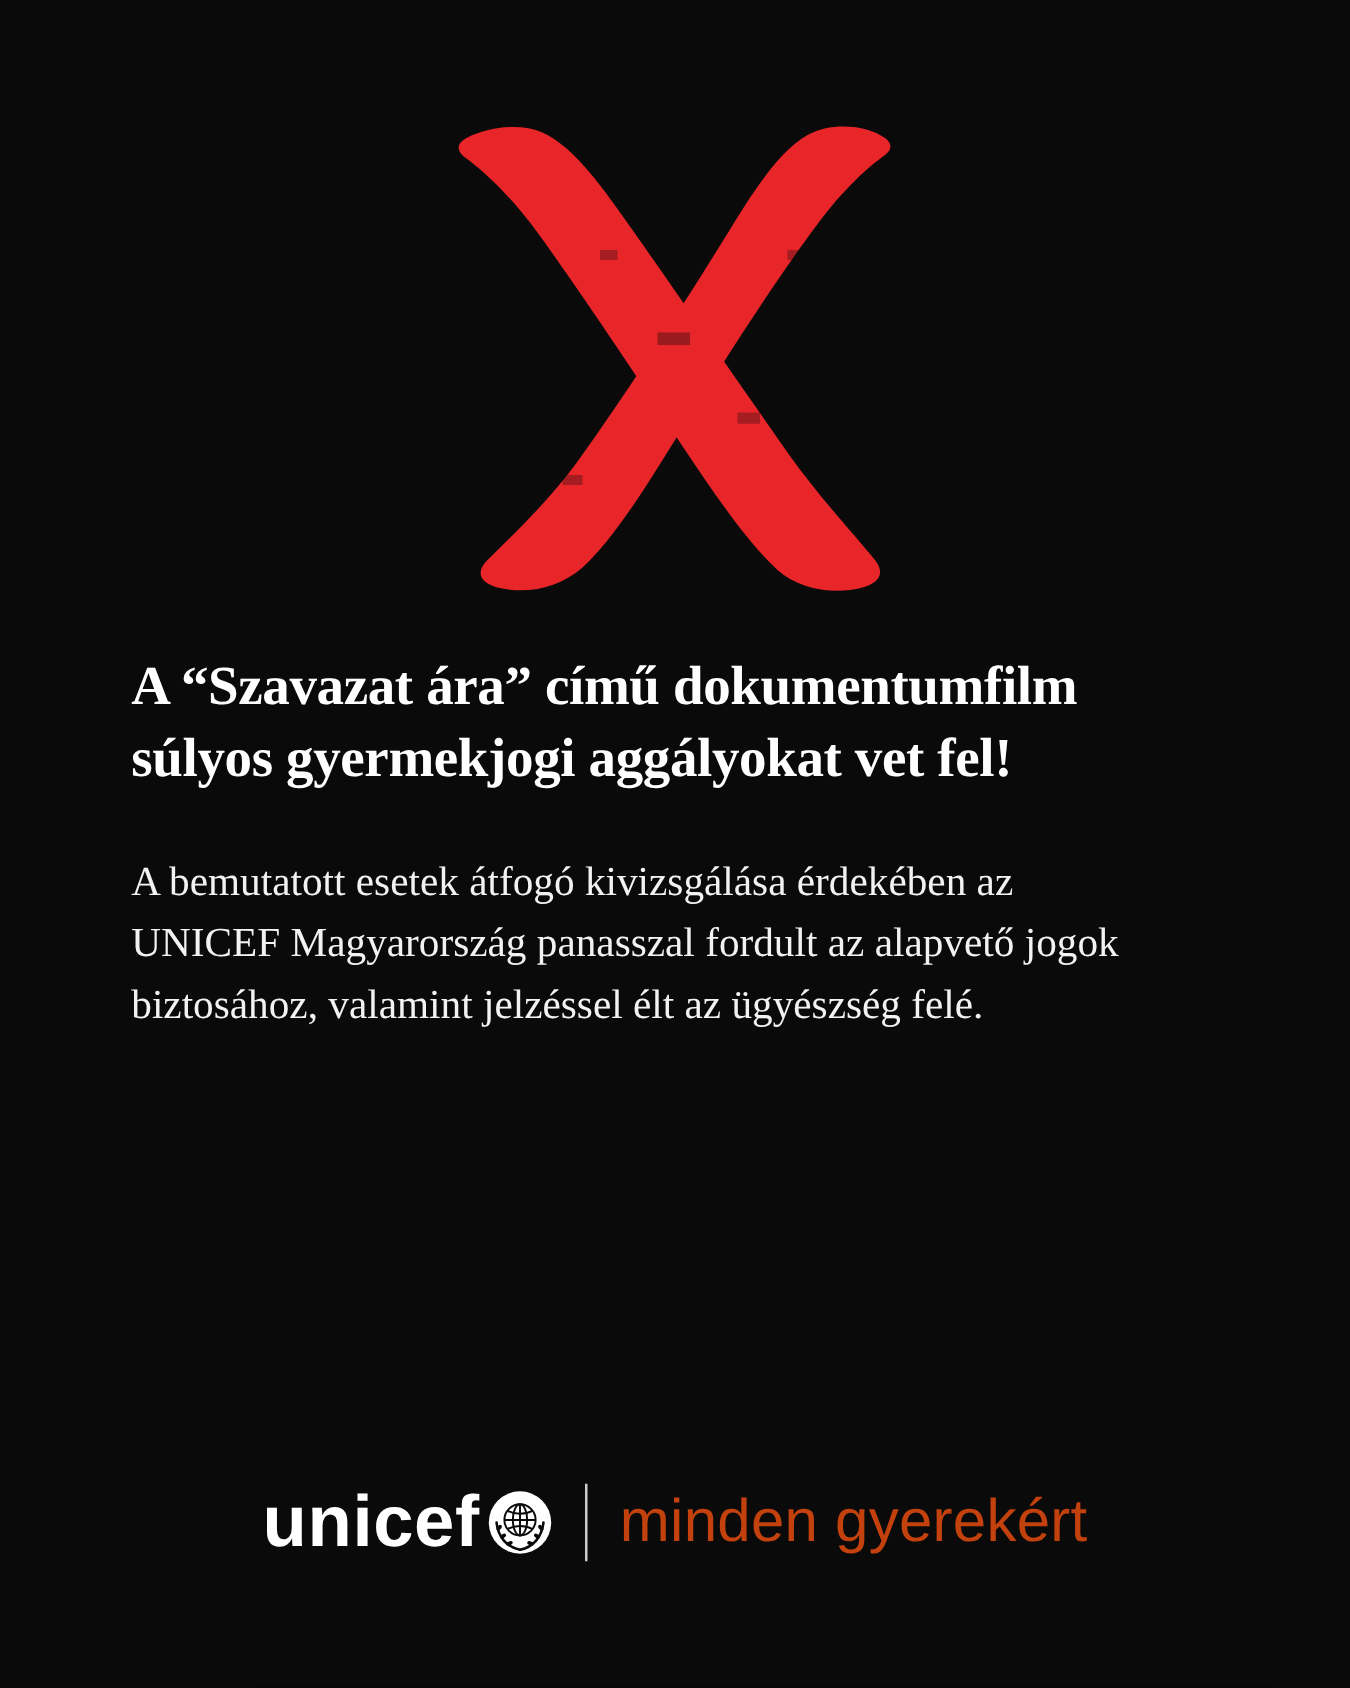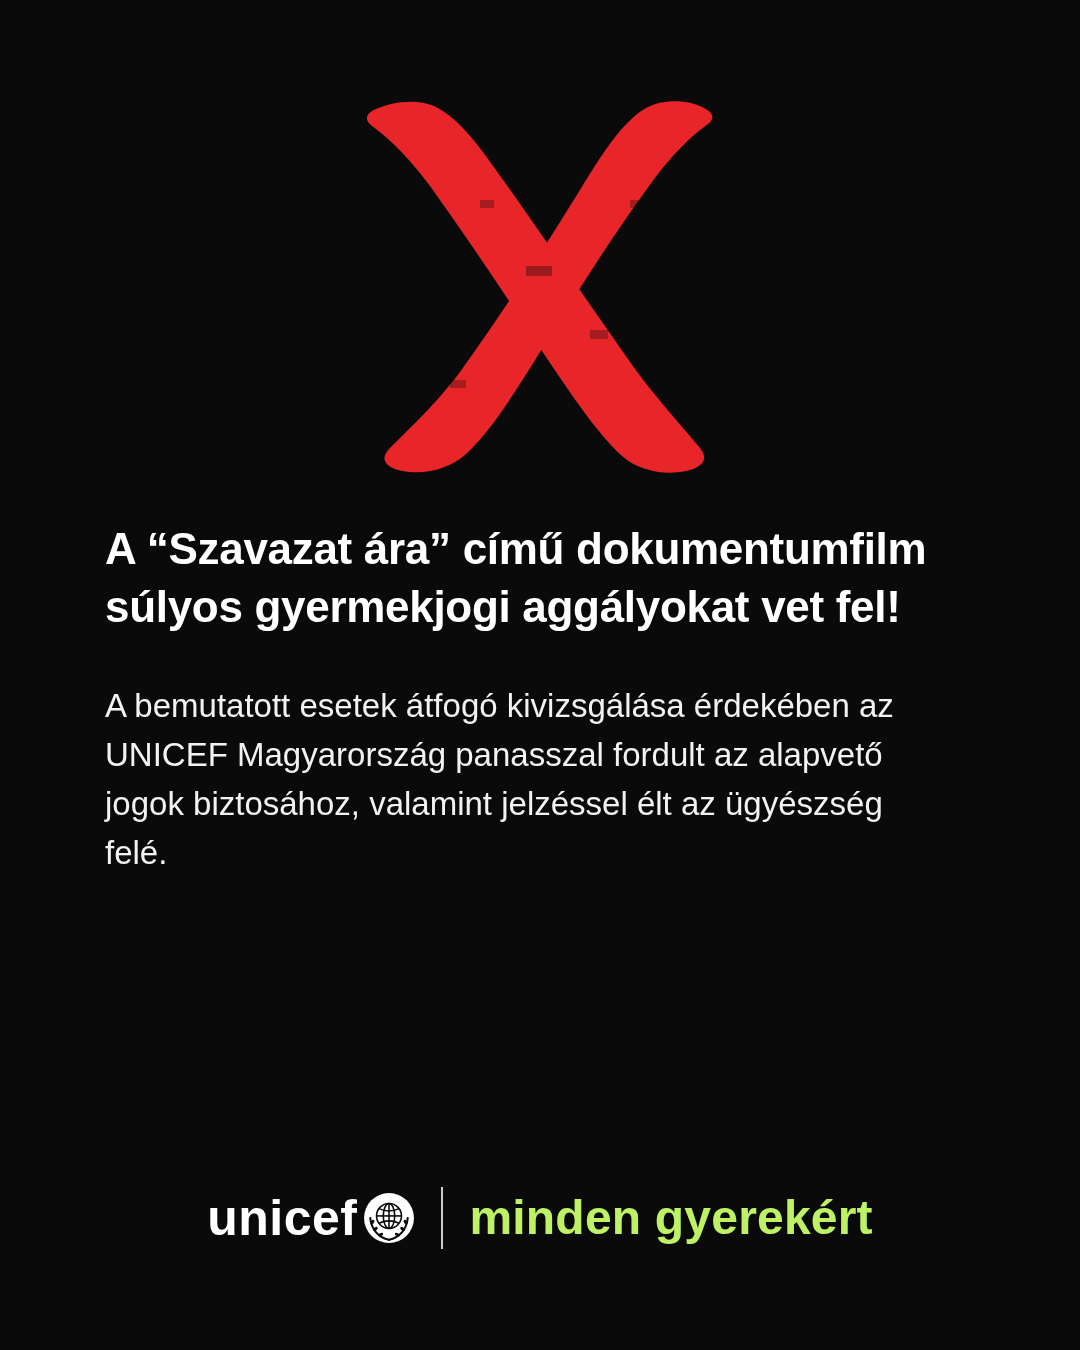--- a/index.html
+++ b/index.html
@@ -37,20 +37,21 @@
     width: 420px;
     height: 400px;
     display: block;
   }
 
   
   .text-area {
     padding: 0 105px;
     box-sizing: border-box;
     flex: 1;
+    font-family: Liberation Serif, serif;
   }
   .headline {
     font-size: 44px;
     line-height: 1.32;
     font-weight: bold;
     letter-spacing: -0.3px;
     margin: 0;
     color: #ffffff;
     max-width: 880px;
   }
@@ -71,42 +72,42 @@
     justify-content: center;
     gap: 0;
     padding-bottom: 50px;
     box-sizing: border-box;
   }
   .lockup {
     display: flex;
     align-items: center;
   }
   .unicef-word {
-    font-size: 50px;
+    font-size: 58px;
     font-weight: bold;
     letter-spacing: 0.5px;
     line-height: 1;
     color: #ffffff;
   }
   .un-emblem {
     width: 52px;
     height: 52px;
     margin-left: 6px;
     display: block;
   }
   .divider {
     width: 2px;
     height: 62px;
     background: #cccccc;
     margin: 0 26px;
   }
   .tagline {
     font-size: 48px;
-    font-weight: bold;
-    color: #bef264;
+    font-weight: normal;
+    color: #c2410c;
     letter-spacing: 0.2px;
     line-height: 1;
   }
 </style>
 </head>
 <body>
 
 <div class="poster">
 
   <div class="mark-area">

